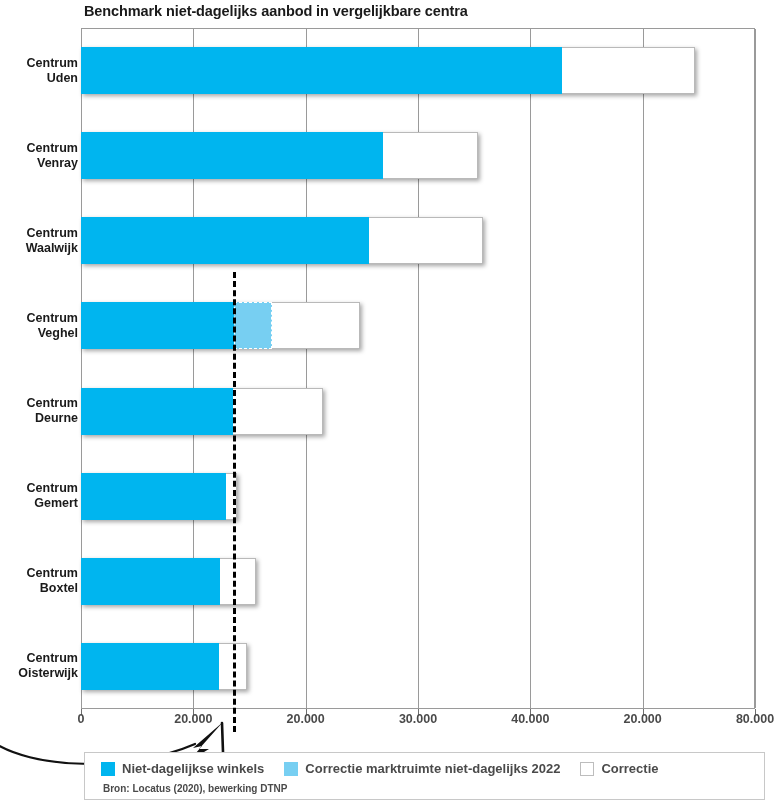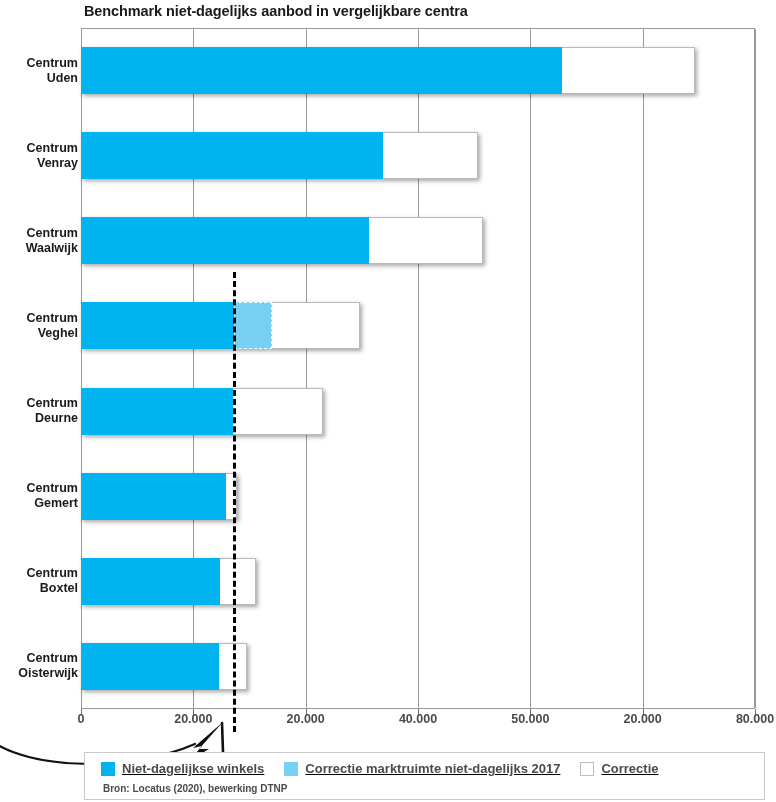--- a/index.html
+++ b/index.html
@@ -129,21 +129,20 @@
     border: 1px solid #c8c8c8;
     background: #ffffff;
   }
   #legend-items {
     position: absolute;
     left: 16px;
     top: 8px;
     display: flex;
     align-items: center;
     gap: 20px;
-    text-decoration: underline;
   }
   .legend-item {
     display: flex;
     align-items: center;
     gap: 7px;
   }
   .legend-swatch {
     width: 14px;
     height: 14px;
     flex: none;
@@ -279,23 +278,23 @@
       </div>
     </div>
   <div id="xaxis-layer">
       <div class="tick-mark" style="left: 81px;"></div>
       <div class="tick-label" style="left: 81px;">0</div>
       <div class="tick-mark" style="left: 193.333px;"></div>
       <div class="tick-label" style="left: 193.333px;">20.000</div>
       <div class="tick-mark" style="left: 305.667px;"></div>
       <div class="tick-label" style="left: 305.667px;">20.000</div>
       <div class="tick-mark" style="left: 418px;"></div>
-      <div class="tick-label" style="left: 418px;">40.000</div>
+      <div class="tick-label" style="left: 418px;">30.000</div>
       <div class="tick-mark" style="left: 530.333px;"></div>
-      <div class="tick-label" style="left: 530.333px;">50.000</div>
+      <div class="tick-label" style="left: 530.333px;">40.000</div>
       <div class="tick-mark" style="left: 642.667px;"></div>
       <div class="tick-label" style="left: 642.667px;">20.000</div>
       <div class="tick-mark" style="left: 755px;"></div>
       <div class="tick-label" style="left: 755px;">80.000</div>
     </div>
 
   <div id="reference-line" style="left: 232.65px;"></div>
 
   <svg id="callout-arrow" viewBox="0 0 250 54" xmlns="http://www.w3.org/2000/svg">
     <path d="M 0 22 C 40 52, 140 54, 205 26" fill="none" stroke="#111111" stroke-width="2.2" stroke-linecap="round"></path>
@@ -304,21 +303,21 @@
   </svg>
 
   <div id="legend-box">
     <div id="legend-items">
         <div class="legend-item">
           <span class="legend-swatch sw-main"></span>
           <span class="legend-text">Niet-dagelijkse winkels</span>
         </div>
         <div class="legend-item">
           <span class="legend-swatch sw-corr"></span>
-          <span class="legend-text">Correctie marktruimte niet-dagelijks 2017</span>
+          <span class="legend-text">Correctie marktruimte niet-dagelijks 2022</span>
         </div>
         <div class="legend-item">
           <span class="legend-swatch sw-vac"></span>
           <span class="legend-text">Correctie</span>
         </div>
       </div>
     <div id="legend-source">Bron: Locatus (2020), bewerking DTNP</div>
   </div>
 
 </div>

